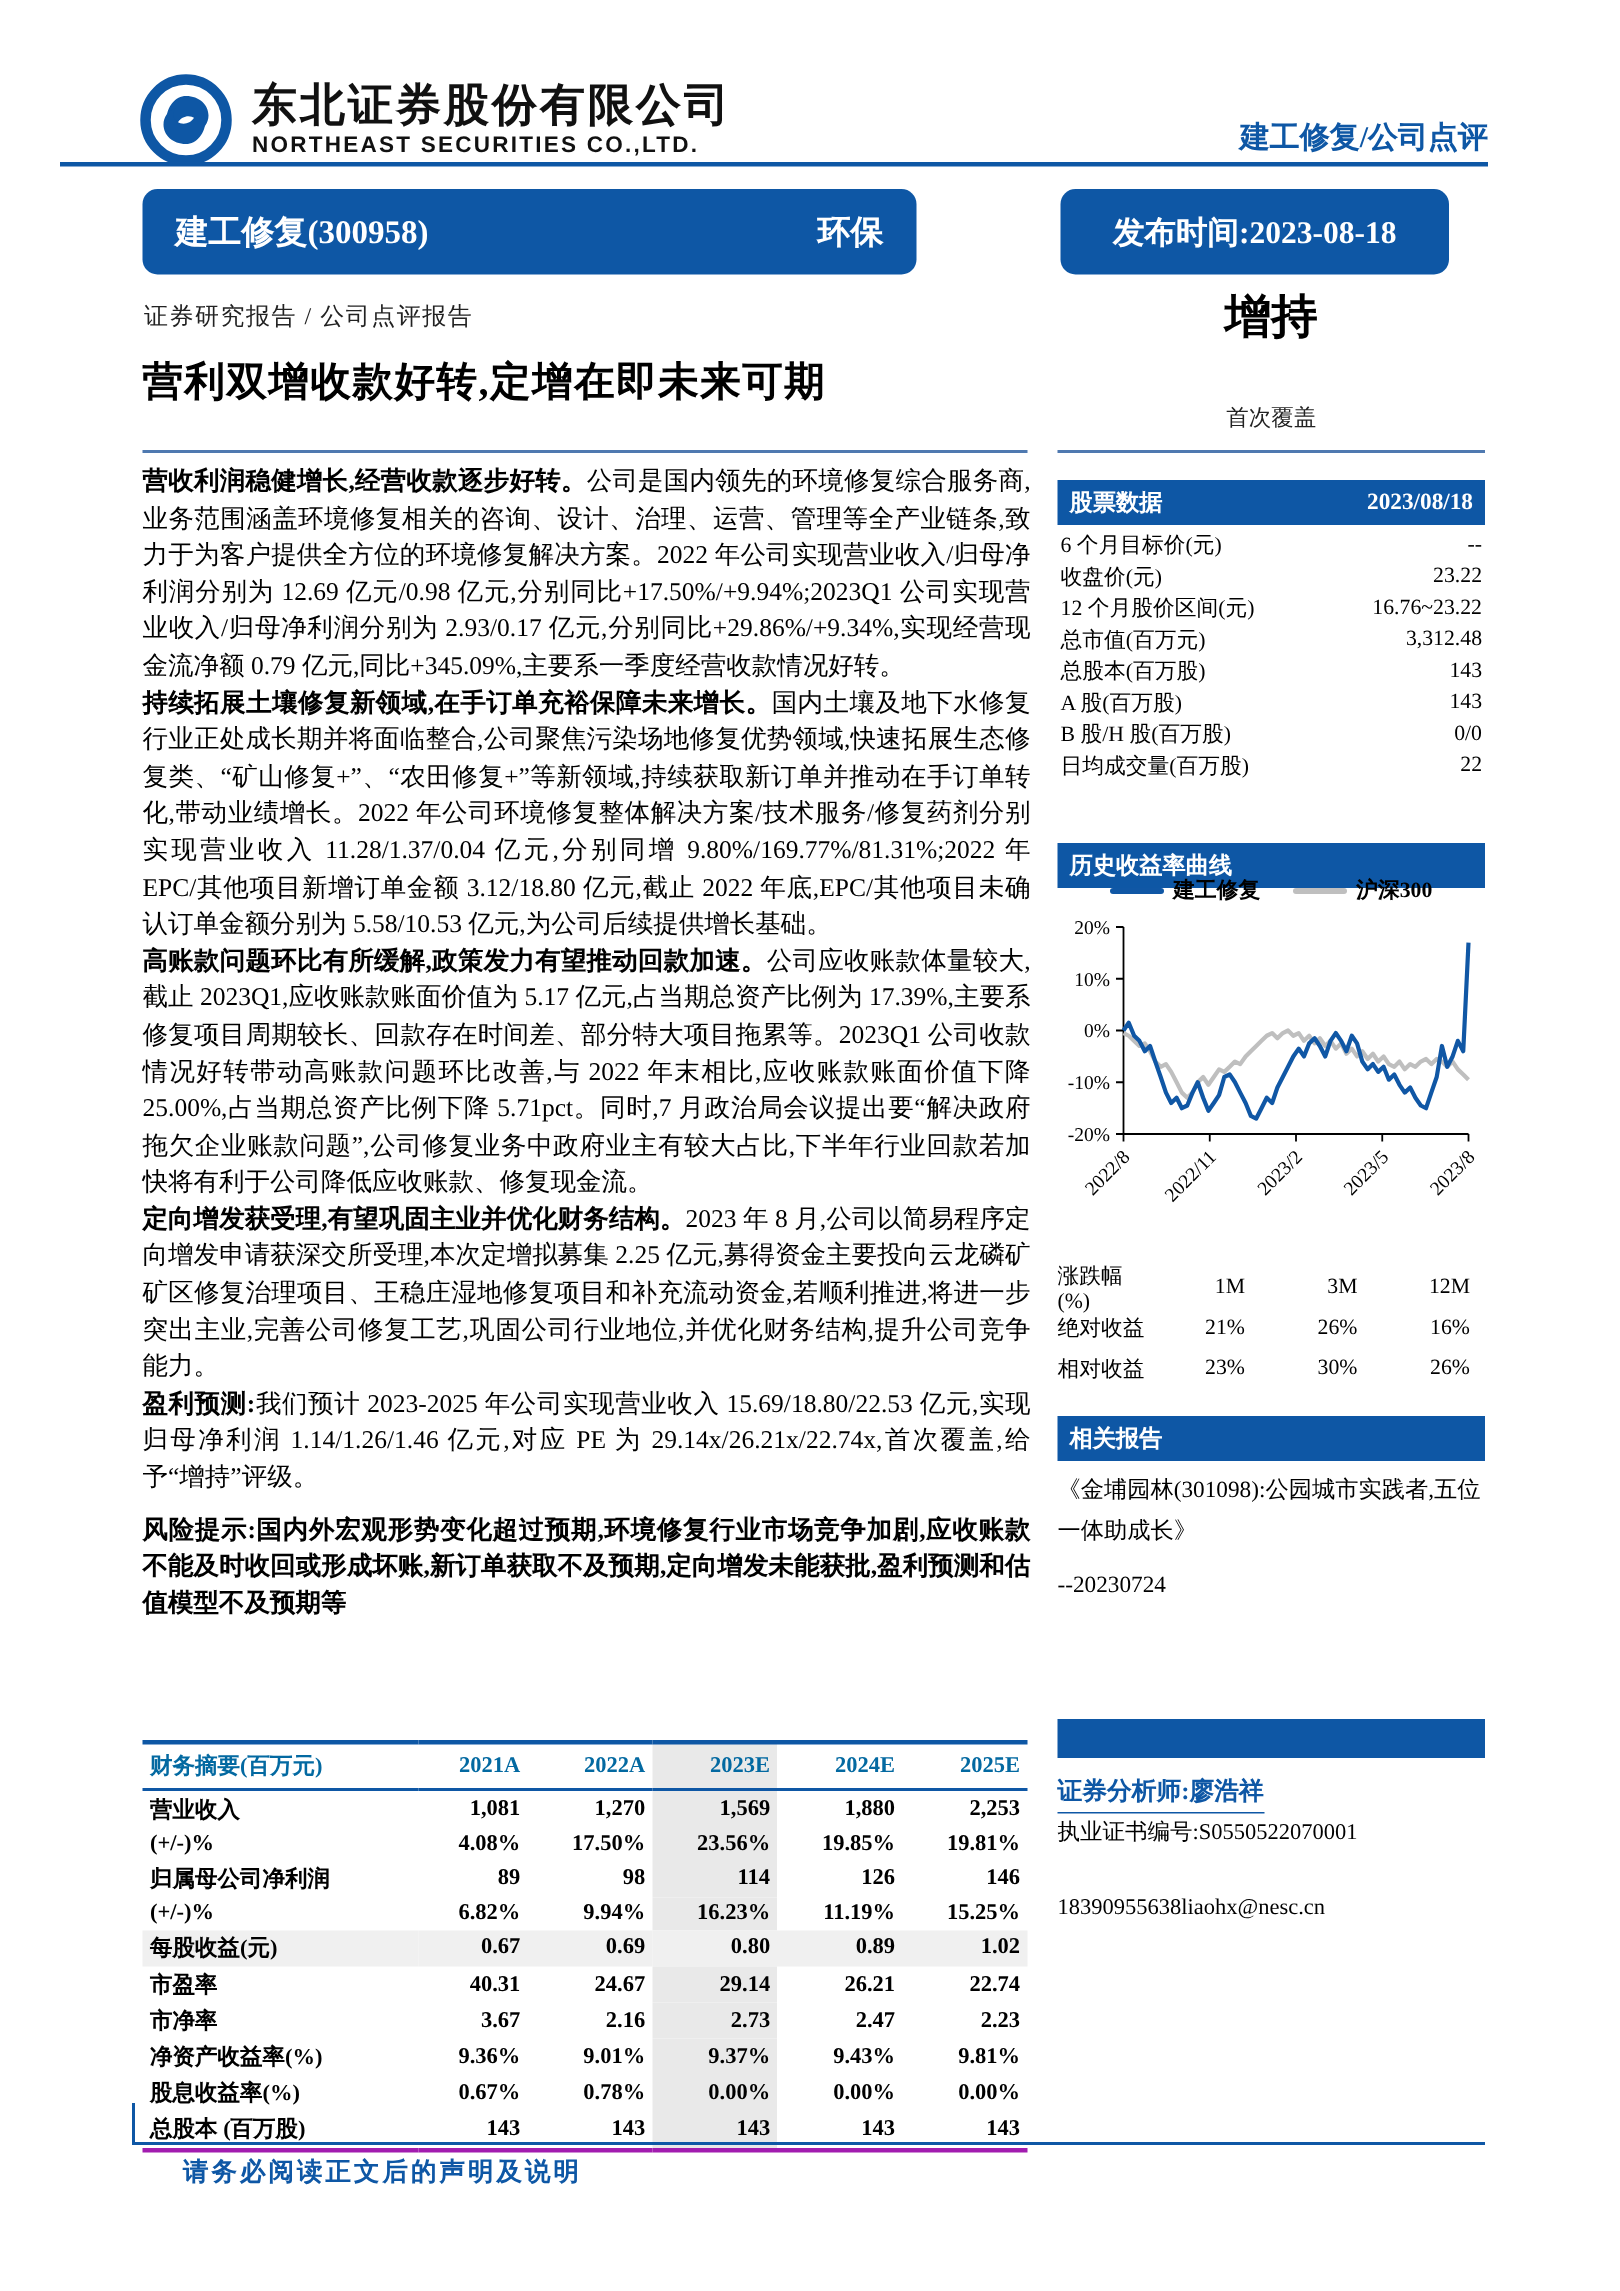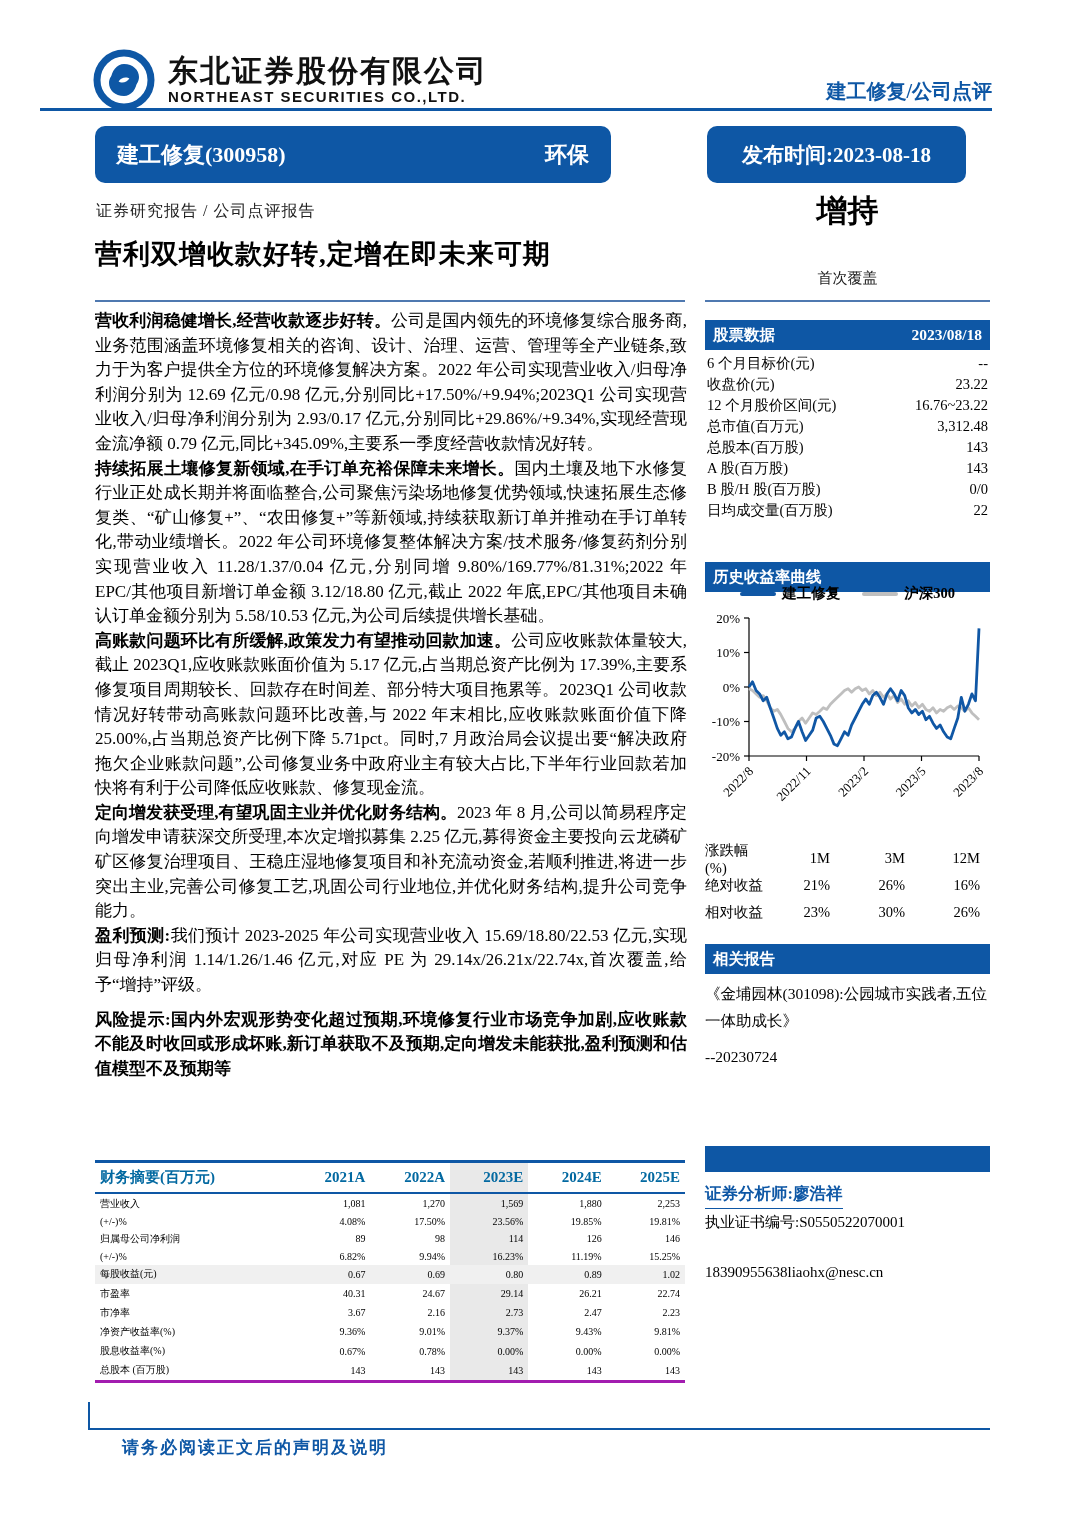--- a/index.html
+++ b/index.html
@@ -62,21 +62,21 @@
   .analyst{position:absolute;left:705px;top:1180px;width:285px;font-size:15px;line-height:27px;}
   .analyst .name{color:#0e57a5;font-weight:bold;font-size:16.5px;
                  border-bottom:1.5px solid #0e57a5;display:inline-block;padding-bottom:1px;}
   .analyst .contact{display:flex;margin-top:23px;}
 
   
   .fin-table{position:absolute;left:95px;top:1160px;width:590px;border-collapse:collapse;}
   .fin-table th{color:#0369a1;font-size:15px;font-weight:bold;text-align:right;
                 padding:5px 5px;border-top:3px solid #0e57a5;border-bottom:2px solid #0e57a5;}
   .fin-table th.lbl{text-align:left;}
-  .fin-table td{font-size:10px;font-weight:normal;text-align:right;padding:2.6px 5px;}
+  .fin-table td{font-size:15px;font-weight:bold;text-align:right;padding:2.6px 5px;}
   .fin-table td.lbl{text-align:left;}
   .fin-table tr.shadedrow td{background:#f0f0f0;}
   .fin-table .hl{background:#e9e9e9;}
   .fin-table tbody tr:last-child td{border-bottom:3px solid #a21caf;}
 
   
   .footer-tick{position:absolute;left:88px;top:1402px;width:2px;height:27px;background:#0e57a5;}
   .footer-rule{position:absolute;left:88px;top:1428px;width:902px;height:2px;background:#0e57a5;}
   .footer-note{position:absolute;left:122px;top:1436px;color:#0e57a5;font-weight:bold;
                font-size:17px;letter-spacing:2px;}

